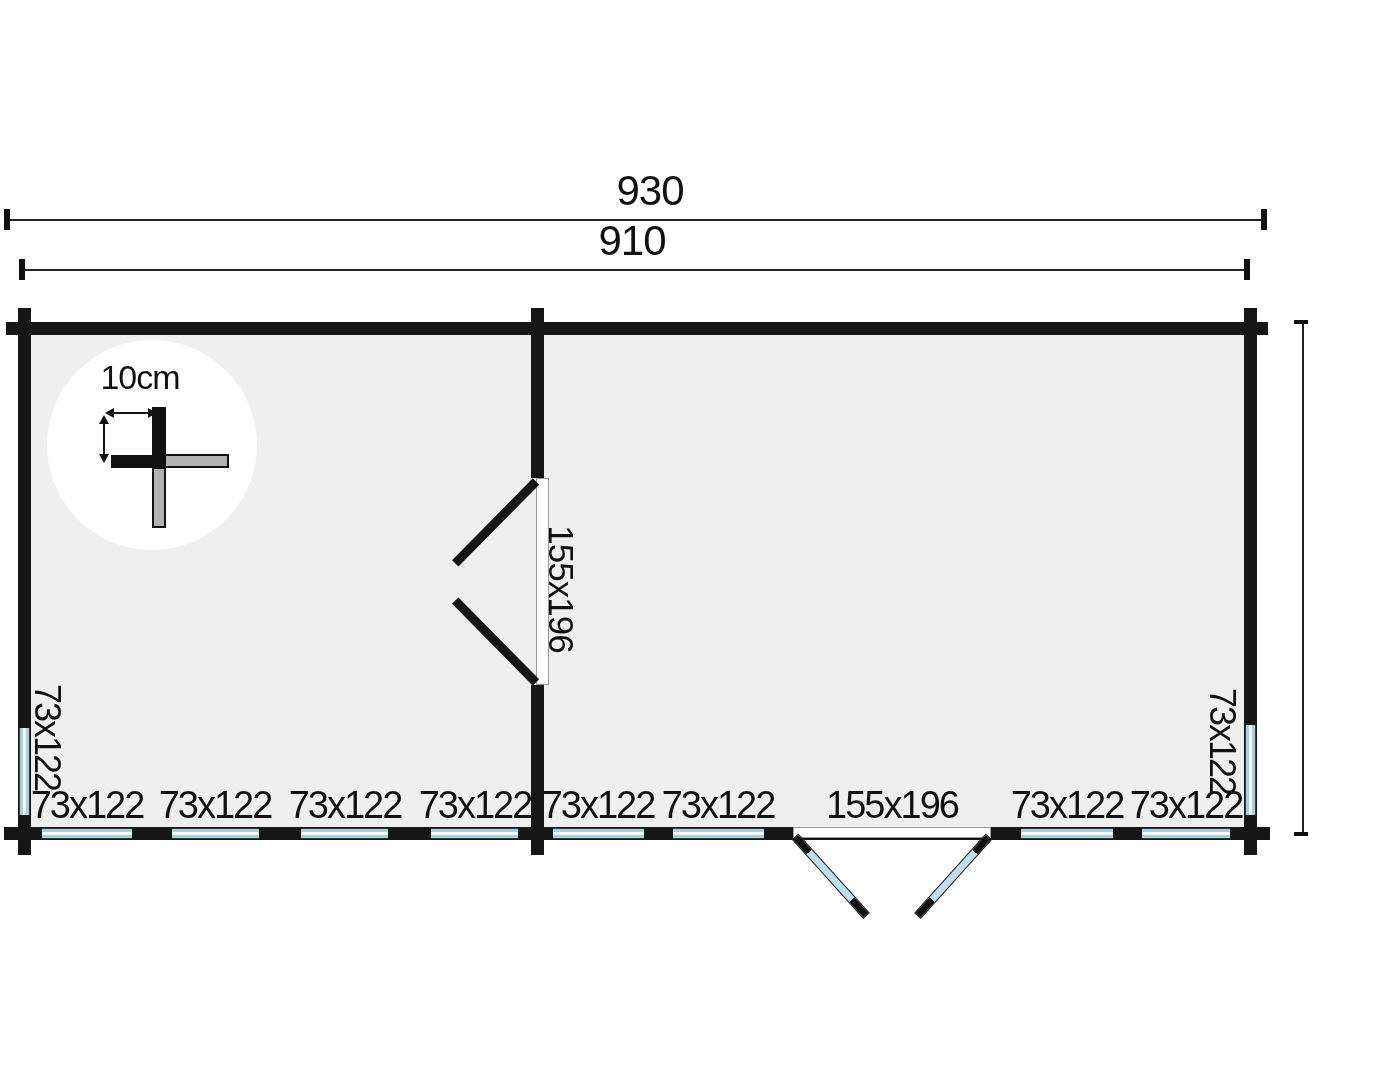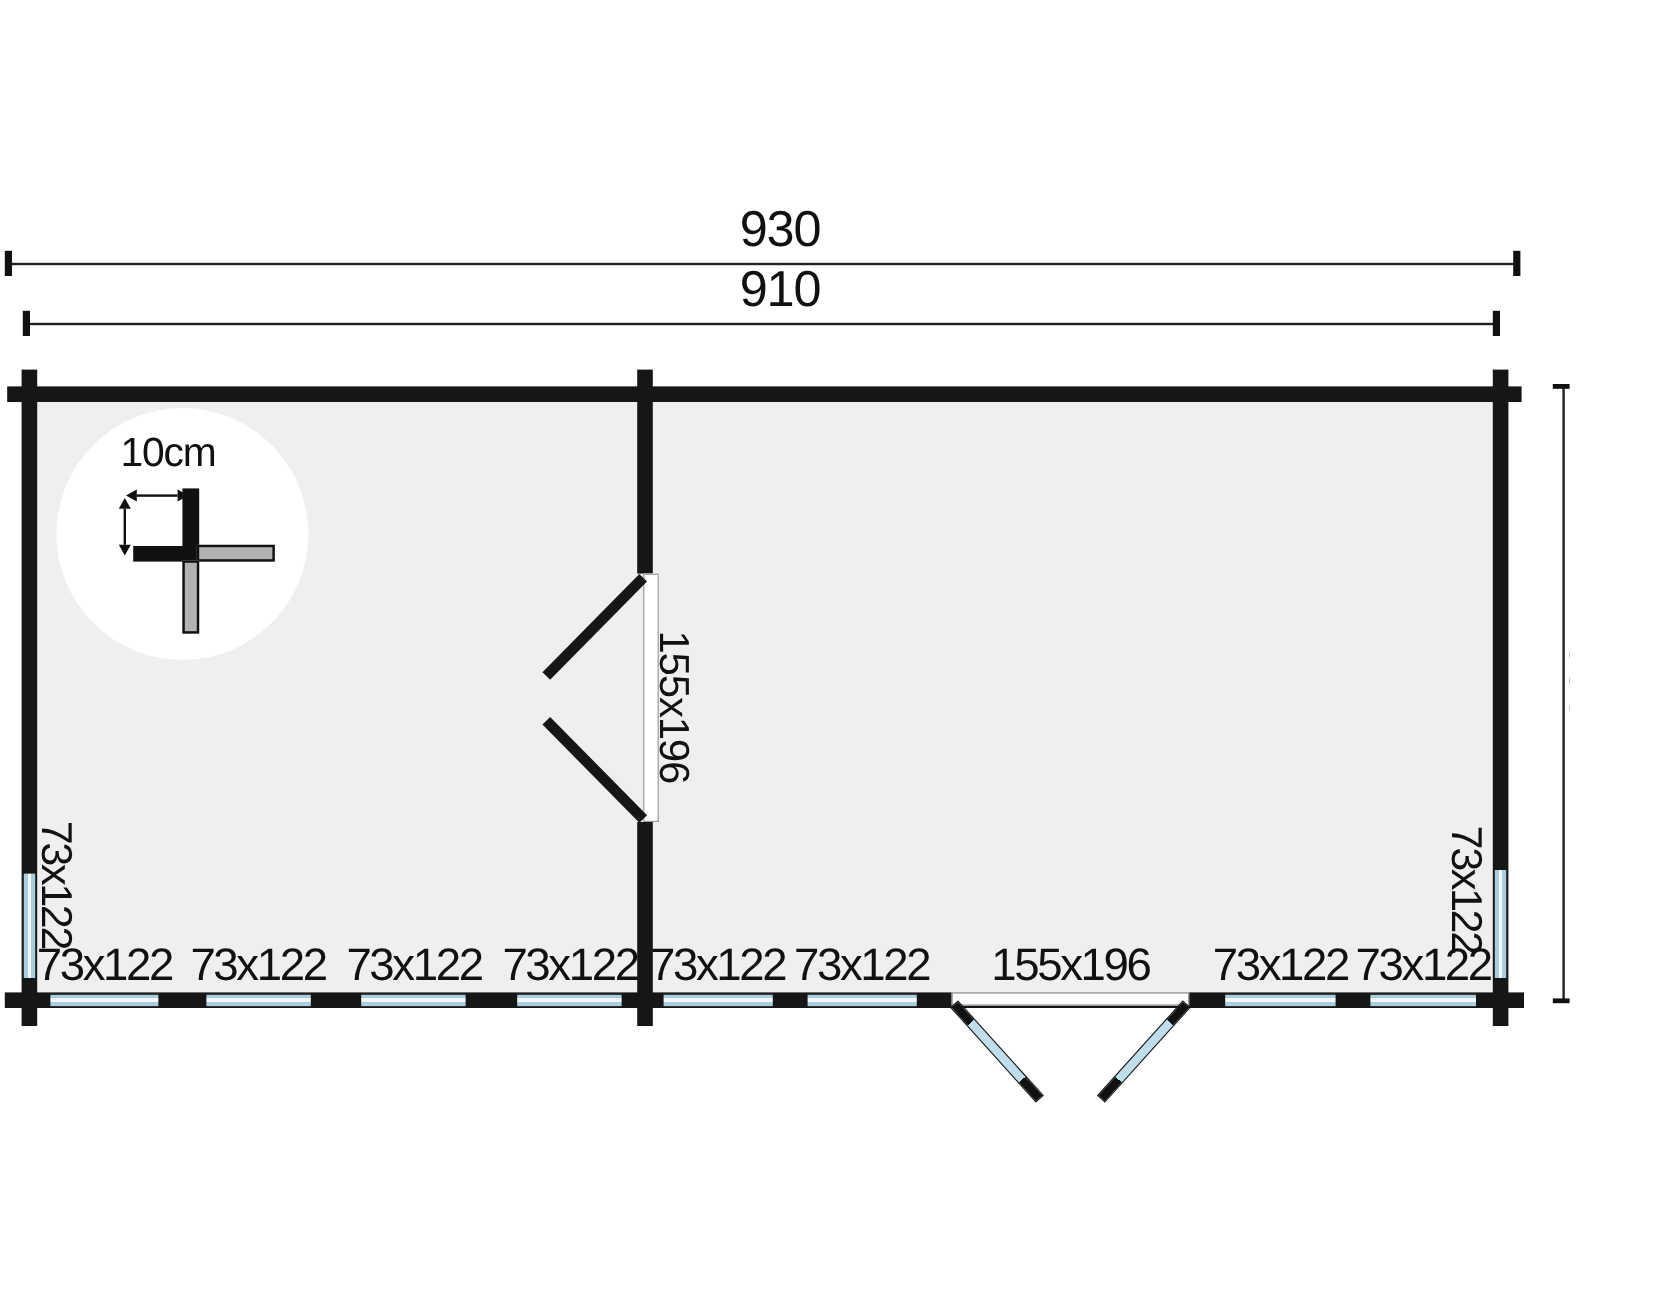--- a/index.html
+++ b/index.html
@@ -34,21 +34,21 @@
 <div class="canvas">
 
   <div class="abs dline" style="left:7px;top:219px;width:1257px;height:2px"></div>
   <div class="abs dcap" style="left:4px;top:209px;width:6px;height:21px"></div>
   <div class="abs dcap" style="left:1261px;top:209px;width:6px;height:21px"></div>
   <div class="abs lbl big" style="left:570px;top:171px;width:160px">930</div>
 
   <div class="abs dline" style="left:22px;top:269px;width:1228px;height:2px"></div>
   <div class="abs dcap" style="left:19px;top:259px;width:6px;height:21px"></div>
   <div class="abs dcap" style="left:1244px;top:259px;width:6px;height:21px"></div>
-  <div class="abs lbl big" style="left:570px;top:221px;width:160px">910</div>
+  <div class="abs lbl big" style="left:552px;top:221px;width:160px">910</div>
 
   <div class="abs dline" style="left:1302px;top:322px;width:2px;height:513px"></div>
   <div class="abs dcap" style="left:1294px;top:320px;width:17px;height:4px"></div>
   <div class="abs dcap" style="left:1294px;top:832px;width:17px;height:4px"></div>
   <div class="abs lbl big rot" style="left:1262px;top:547px;width:120px">380</div>
 
   <div class="abs dline" style="left:1351px;top:311px;width:2px;height:541px"></div>
   <div class="abs dcap" style="left:1343px;top:309px;width:17px;height:4px"></div>
   <div class="abs dcap" style="left:1343px;top:849px;width:17px;height:4px"></div>
   <div class="abs lbl big rot" style="left:1303px;top:548px;width:120px">400</div>

